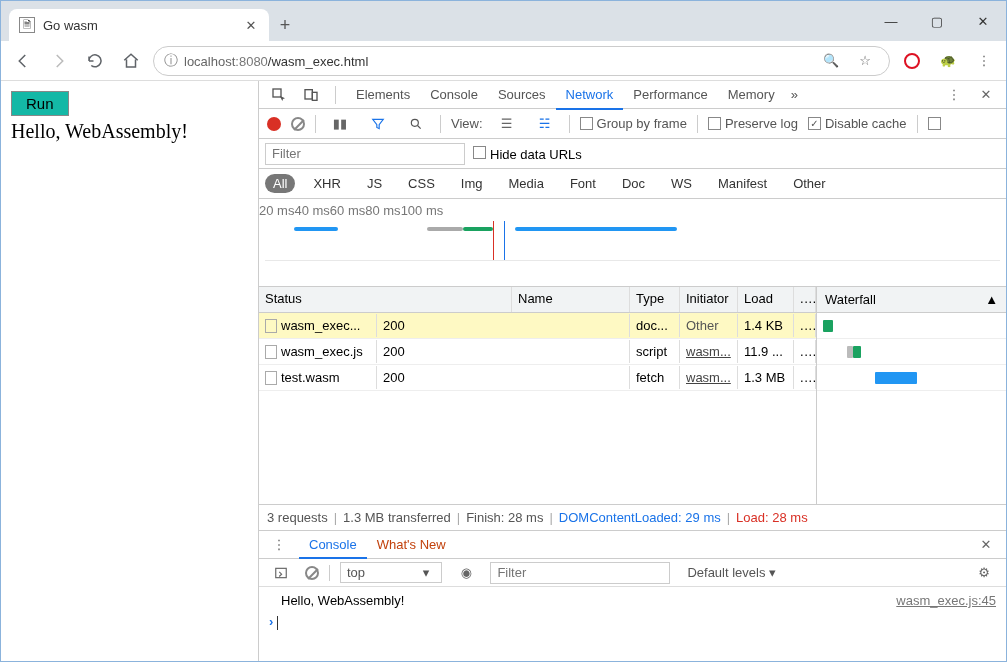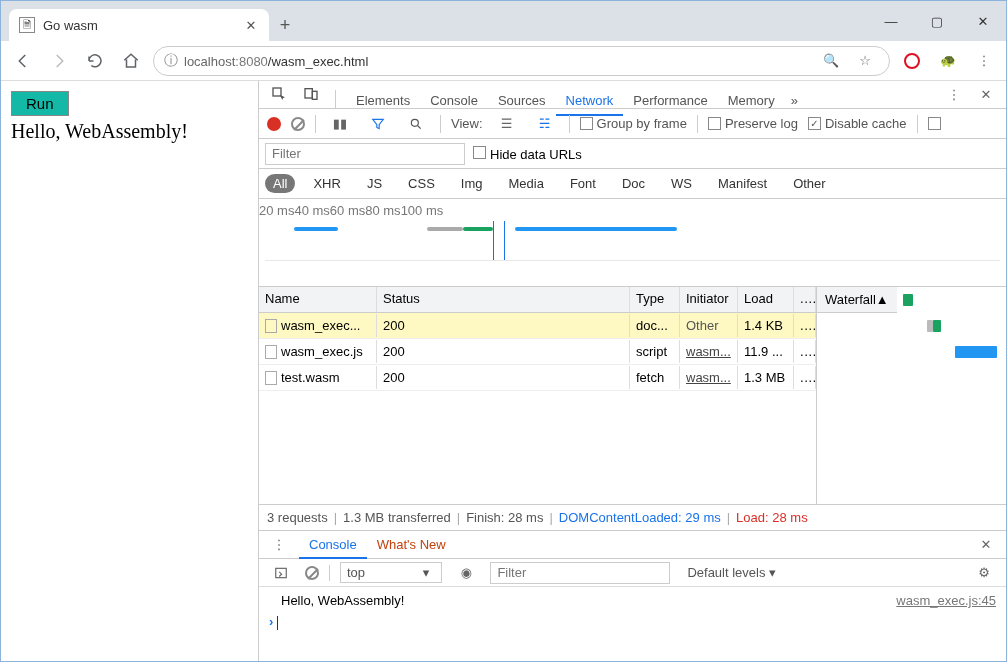--- a/index.html
+++ b/index.html
@@ -23,21 +23,21 @@
 .urltext{flex:1;color:#666;font-size:15px}
 .iconbtn{width:28px;height:28px;display:flex;align-items:center;justify-content:center;color:#666;cursor:pointer}
 .red-circle{width:16px;height:16px;border:2px solid #d12;border-radius:50%}
 
 .main{display:flex;height:calc(100% - 80px)}
 .page{width:258px;padding:10px;border-right:1px solid #ccc}
 .run-btn{padding:3px 14px;border:1px solid #888;background:#14b8a6;font-size:15px;cursor:pointer}
 .hello{font-family:"Times New Roman",serif;font-size:20px;margin-top:4px}
 .devtools{flex:1;display:flex;flex-direction:column;background:#fff}
 
-.dt-tabs{height:28px;border-bottom:1px solid #ccc;display:flex;align-items:flex-end;padding:0 6px;gap:4px}
+.dt-tabs{height:28px;border-bottom:1px solid #ccc;display:flex;align-items:center;padding:0 6px;gap:4px}
 .dt-tabs .sep{width:1px;height:18px;background:#ccc;margin:0 6px}
 .dt-tab{padding:6px 10px;color:#555;cursor:pointer}
 .dt-tab.active{color:#1a73e8;border-bottom:2px solid #1a73e8}
 .dt-tabs .more{margin-left:2px;color:#555;cursor:pointer}
 .dt-tabs .spacer{flex:1}
 
 .net-toolbar{height:30px;border-bottom:1px solid #ccc;display:flex;align-items:center;padding:0 8px;gap:10px;color:#555}
 .rec{width:14px;height:14px;border-radius:50%;background:#d93025;cursor:pointer}
 .nope{width:14px;height:14px;border:2px solid #888;border-radius:50%;position:relative;cursor:pointer}
 .nope::after{content:'';position:absolute;width:2px;height:14px;background:#888;transform:rotate(45deg);left:5px;top:-1px}
@@ -64,21 +64,21 @@
 .grid-left{display:flex;flex-direction:column;flex:1;overflow:hidden}
 .grid-head{display:flex;background:#f1f3f4;border-bottom:1px solid #ccc;height:26px}
 .th,.td{padding:4px 6px;border-right:1px solid #ddd;overflow:hidden;text-overflow:ellipsis;white-space:nowrap}
 .c-name{width:118px}.c-status{flex:1;min-width:60px}.c-type{width:50px}.c-init{width:58px}.c-size{width:56px;text-align:left}.c-dots{width:22px}
 .grid-body{display:flex;flex-direction:column}
 .tr{display:flex;height:26px;align-items:center;border-bottom:1px solid #eee}
 .tr.sel{background:#fef9c3}
 .td .fileicon{width:12px;height:14px;border:1px solid #aaa;display:inline-block;margin-right:4px;vertical-align:middle}
 .td.init{color:#555}
 .td.init.link{text-decoration:underline;color:#444;cursor:pointer}
-.waterfall{width:190px;display:flex;flex-direction:row;border-left:1px solid #ccc}
+.waterfall{width:190px;display:flex;flex-direction:column;border-left:1px solid #ccc}
 .wf-head{height:26px;background:#f1f3f4;border-bottom:1px solid #ccc;padding:4px 8px;display:flex;justify-content:space-between;align-items:center}
 .wf-row{height:26px;position:relative;border-bottom:1px solid #eee}
 .wf-bar{position:absolute;height:12px;top:7px;border-radius:1px}
 
 .summary{height:26px;border-bottom:1px solid #ccc;display:flex;align-items:center;padding:0 8px;color:#555;gap:6px}
 .summary .sepv{color:#aaa}
 .dcl{color:#1a73e8}
 .load{color:#d93025}
 
 .drawer{display:flex;flex-direction:column;height:130px}
@@ -250,22 +250,22 @@
         <div class="ov-line" style="left:27%;width:4%;background:#1aa260"></div>
         <div class="ov-line" style="left:34%;width:22%;background:#2196f3"></div>
         <div class="ov-marker" style="left:32.5%;background:#1a73e8"></div>
         <div class="ov-marker" style="left:31%;background:#d93025"></div>
       </div>
     </div>
 
     <div class="net-table">
       <div class="grid-left">
         <div class="grid-head">
+          <div class="th c-status">Status</div>
           <div class="th c-name">Name</div>
-          <div class="th c-status">Status</div>
           <div class="th c-type">Type</div>
           <div class="th c-init">Initiator</div>
           <div class="th c-size">Load</div>
           <div class="th c-dots">...</div>
         </div>
         <div class="grid-body" id="grid-body">
             <div class="tr sel">
               <div class="td c-name"><span class="fileicon"></span>wasm_exec...</div>
               <div class="td c-status">200</div>
               <div class="td c-type">doc...</div>

